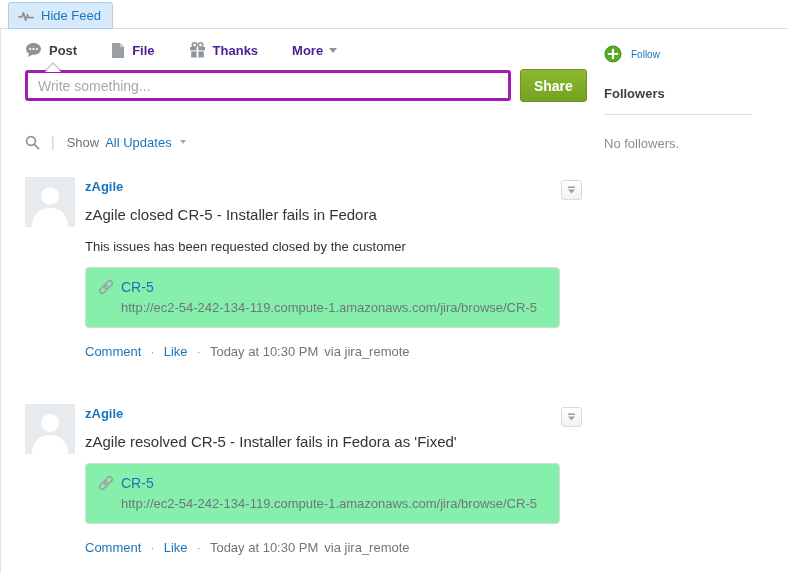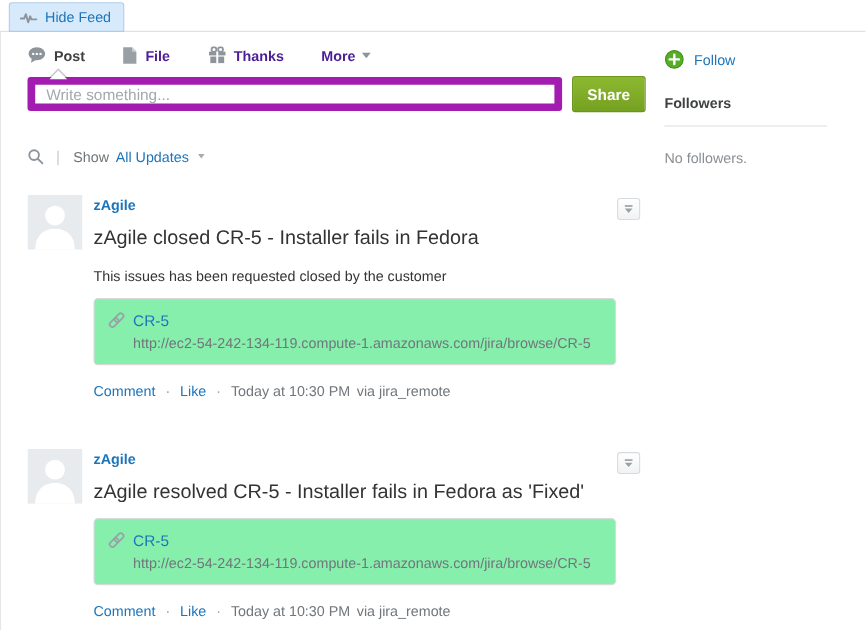--- a/index.html
+++ b/index.html
@@ -50,21 +50,21 @@
   .caret-down {
     width: 0; height: 0; display: inline-block;
     border-left: 4px solid transparent; border-right: 4px solid transparent;
     border-top: 5px solid #8d959b;
   }
   .caret-down.small { border-left-width: 3.5px; border-right-width: 3.5px; border-top: 4px solid #a4abb1; }
 
   .pub-row { display: flex; margin-top: 10px; position: relative; }
   .pub-input {
     width: 505px; height: 31px;
-    border: 7px solid #a21caf; border-radius: 3px;
+    border: 3px solid #a21caf; border-radius: 3px;
     padding: 0 10px; font-size: 14px; color: #444;
     font-family: "Liberation Sans", sans-serif;
     outline: none; background: #fff;
   }
   .pub-input::placeholder { color: #a3a9ae; opacity: 1; }
   .pub-pointer, .pub-pointer:after {
     position: absolute; width: 0; height: 0;
     border-left: 8px solid transparent; border-right: 8px solid transparent;
   }
   .pub-pointer { top: -8px; left: 20px; border-bottom: 8px solid #c6cacd; }
@@ -85,21 +85,21 @@
   .filter-link { color: #1b75bb; margin-left: 6px; margin-right: 8px; font-size: 13px; }
 
   
   .feed-list { margin-top: 26px; }
   .feed-item { position: relative; width: 557px; }
   .feed-item + .feed-item { margin-top: 45px; }
   .item-flex { display: flex; }
   .avatar { width: 50px; height: 50px; flex: none; }
   .item-body { margin-left: 10px; width: 475px; padding-top: 2px; }
   .author-link { color: #1b75bb; font-weight: bold; font-size: 13px; }
-  .headline { margin-top: 12px; color: #333; font-size: 18px; }
+  .headline { margin-top: 12px; color: #333; font-size: 15px; }
   .post-text { margin-top: 16px; color: #333; font-size: 13px; }
   .link-box {
     margin-top: 13px;
     border: 1px solid #d7dadd; border-radius: 4px;
     padding: 11px 12px 12px;
     background: #86efac;
   }
   .link-title-row { display: flex; align-items: center; gap: 7px; }
   .link-title { color: #1b75bb; font-size: 14px; }
   .link-url { margin-left: 23px; margin-top: 5px; color: #70767b; font-size: 13px; word-break: break-all; }
@@ -111,21 +111,21 @@
     position: absolute; right: 0; top: 3px;
     width: 21px; height: 20px;
     border: 1px solid #d8dbde; border-radius: 3px;
     background: linear-gradient(#ffffff, #f1f2f3);
     display: flex; align-items: center; justify-content: center;
     cursor: pointer;
   }
 
   
   .follow-row { display: flex; align-items: center; gap: 9px; height: 18px; }
-  .follow-link { color: #1b75bb; font-size: 13px; }
+  .follow-link { color: #1b75bb; font-size: 10px; }
   .followers-h { margin-top: 23px; font-weight: bold; color: #3e4042; font-size: 13px; }
   .aside-divider { border-bottom: 1px solid #dddfe1; margin-top: 13px; width: 148px; }
   .no-followers { margin-top: 21px; color: #8a8f94; font-size: 13px; }
 
   .icon { display: inline-flex; flex: none; }
 </style>
 </head>
 <body>
 
 <div class="tabstrip">

